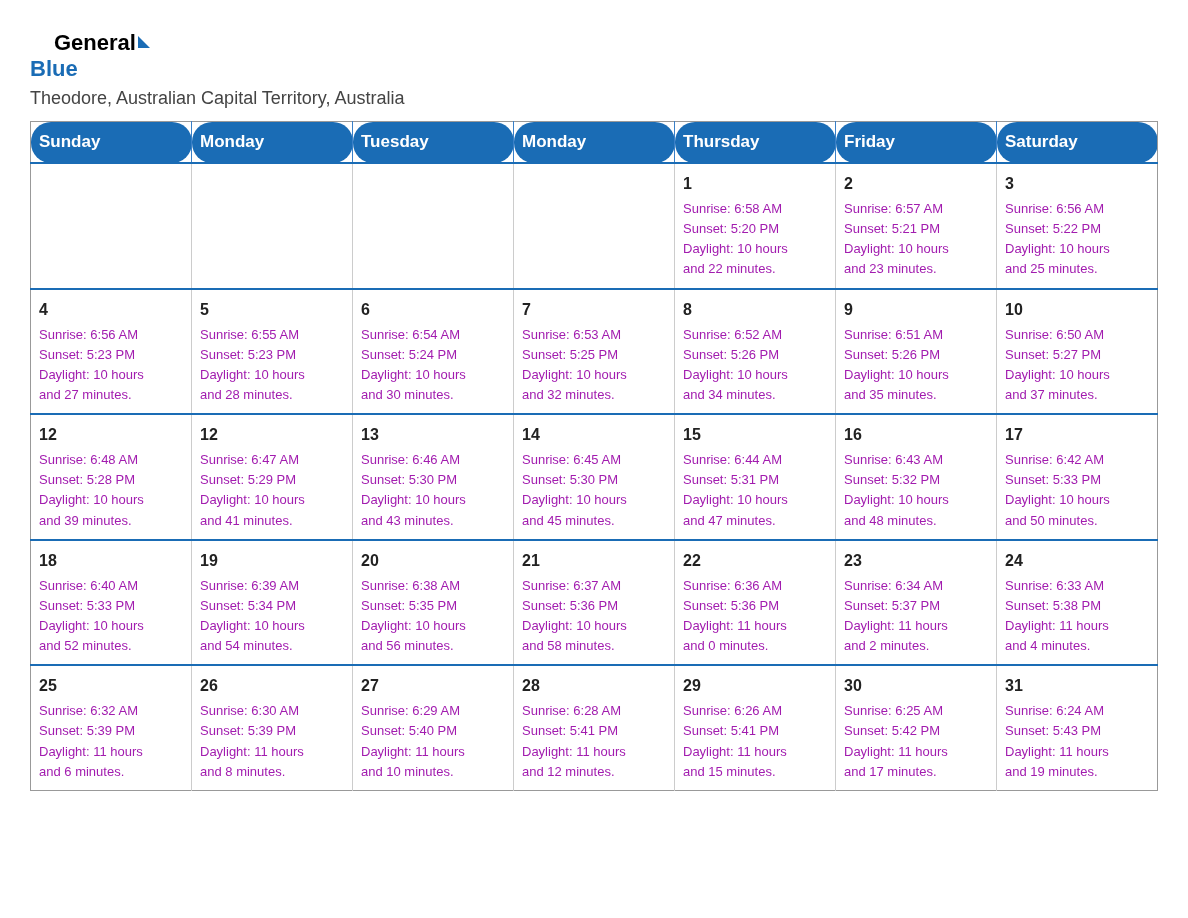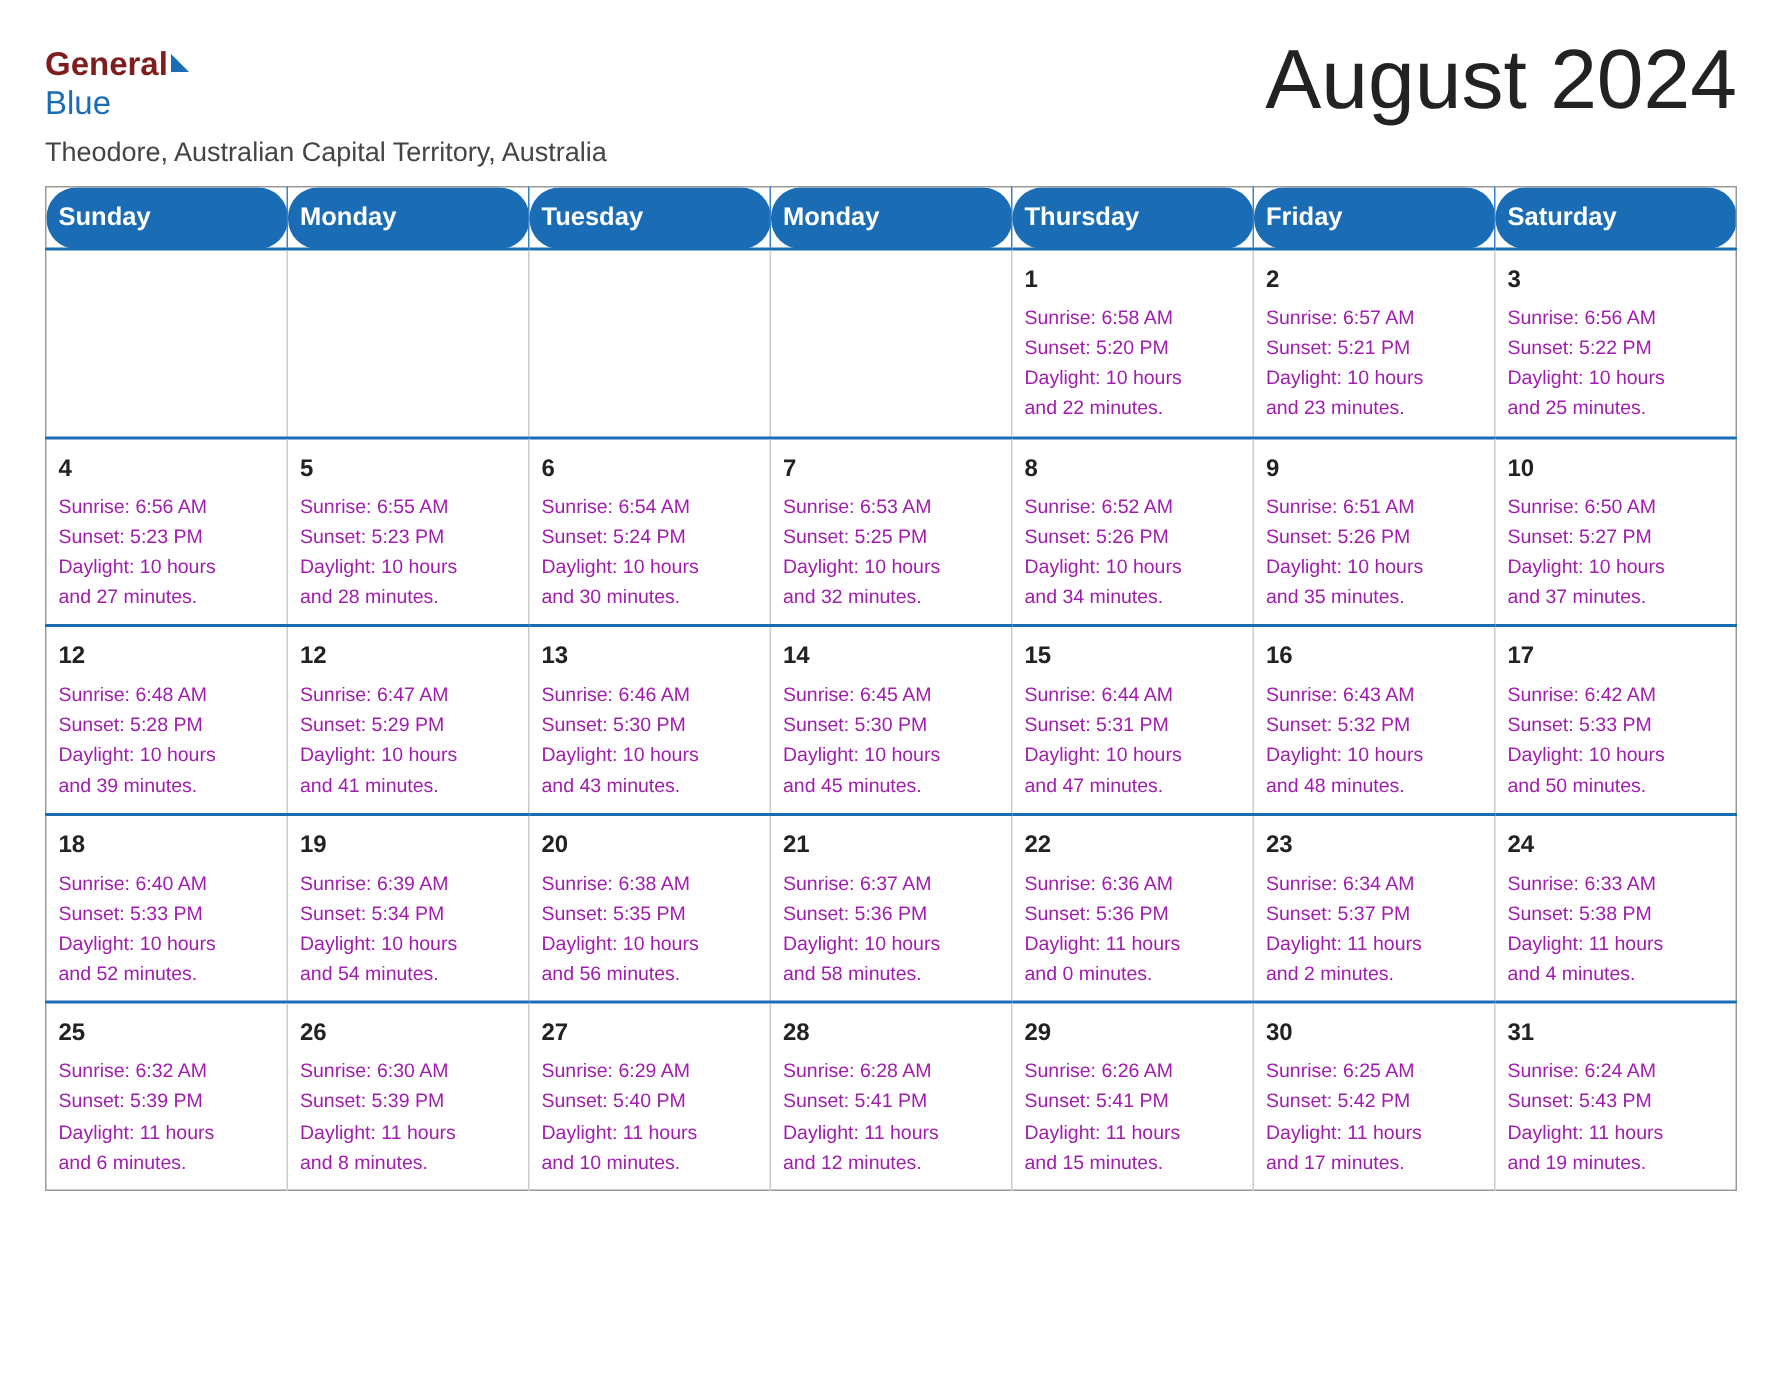--- a/index.html
+++ b/index.html
@@ -79,25 +79,24 @@
       color: #a21caf;
       line-height: 1.55;
     }
   </style>
 </head>
 <body>
 
 <div class="header-top">
   <div class="logo">
   <div>
-    <span style="font-size:22px;font-weight:bold;color:#7f1d1d;">General</span><span style="width:0;height:0;border-left:12px solid #1a6cb5;border-top:12px solid transparent;display:inline-block;margin-left:2px;vertical-align:middle;position:relative;top:-4px;"></span><br>
-    <span style="font-size:22px;font-weight:normal;color:#1a6cb5;margin-top:38px;">Blue</span>
+    <span style="font-size:22px;font-weight:bold;color:#000000;margin-left:24px;">General</span><span style="width:0;height:0;border-left:12px solid #1a6cb5;border-top:12px solid transparent;display:inline-block;margin-left:2px;vertical-align:middle;position:relative;top:-4px;"></span><br>
+    <span style="font-size:22px;font-weight:bold;color:#1a6cb5;margin-top:38px;">Blue</span>
   </div>
 </div>
-  <div class="month-title">August 2024</div>
 </div>
 
 <div class="subtitle">Theodore, Australian Capital Territory, Australia</div>
 
 <table class="calendar">
   <thead>
     <tr>
     <th>Sunday</th>
         <th>Monday</th>
         <th>Tuesday</th>

